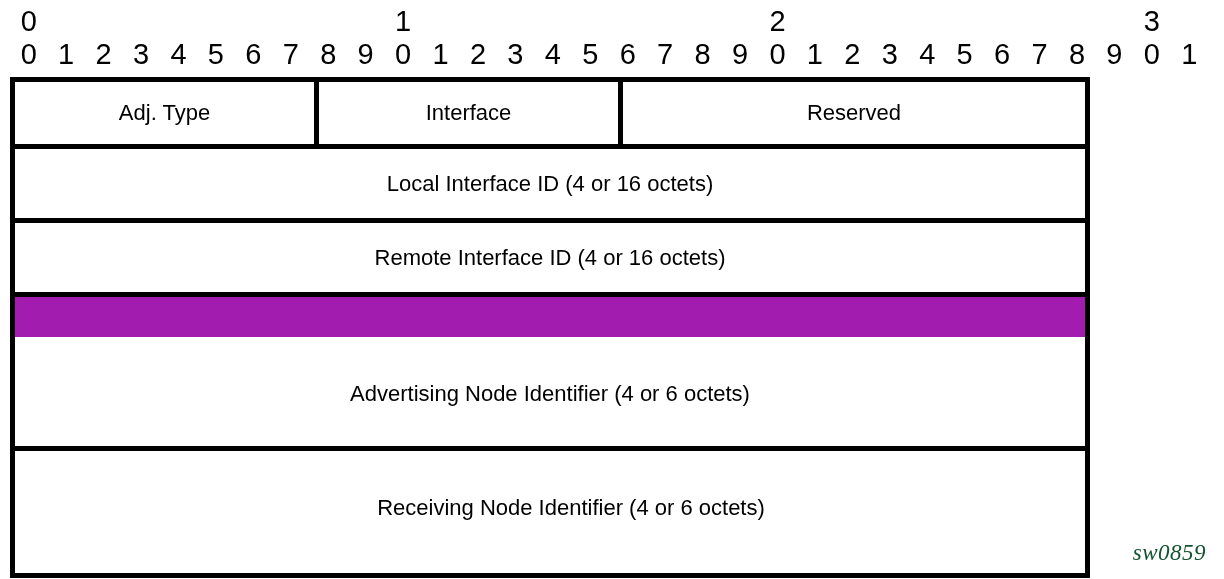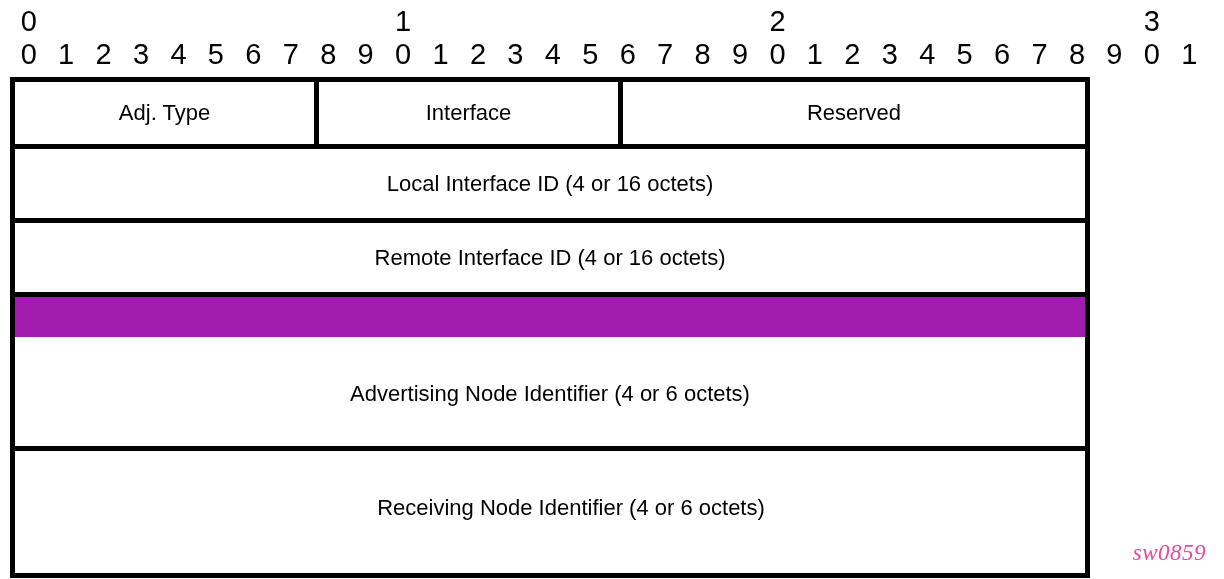--- a/index.html
+++ b/index.html
@@ -103,21 +103,21 @@
   }
 
   
   .caption {
     position: absolute;
     right: 18px;
     top: 540px;
     font-family: "Liberation Serif", serif;
     font-style: italic;
     font-size: 23px;
-    color: #ec4899;
+    color: #14532d;
     letter-spacing: 0.5px;
   }
 </style>
 </head>
 <body>
 
 <div id="figure">
 
   <div class="ruler">
     <div class="ruler-row decades">

